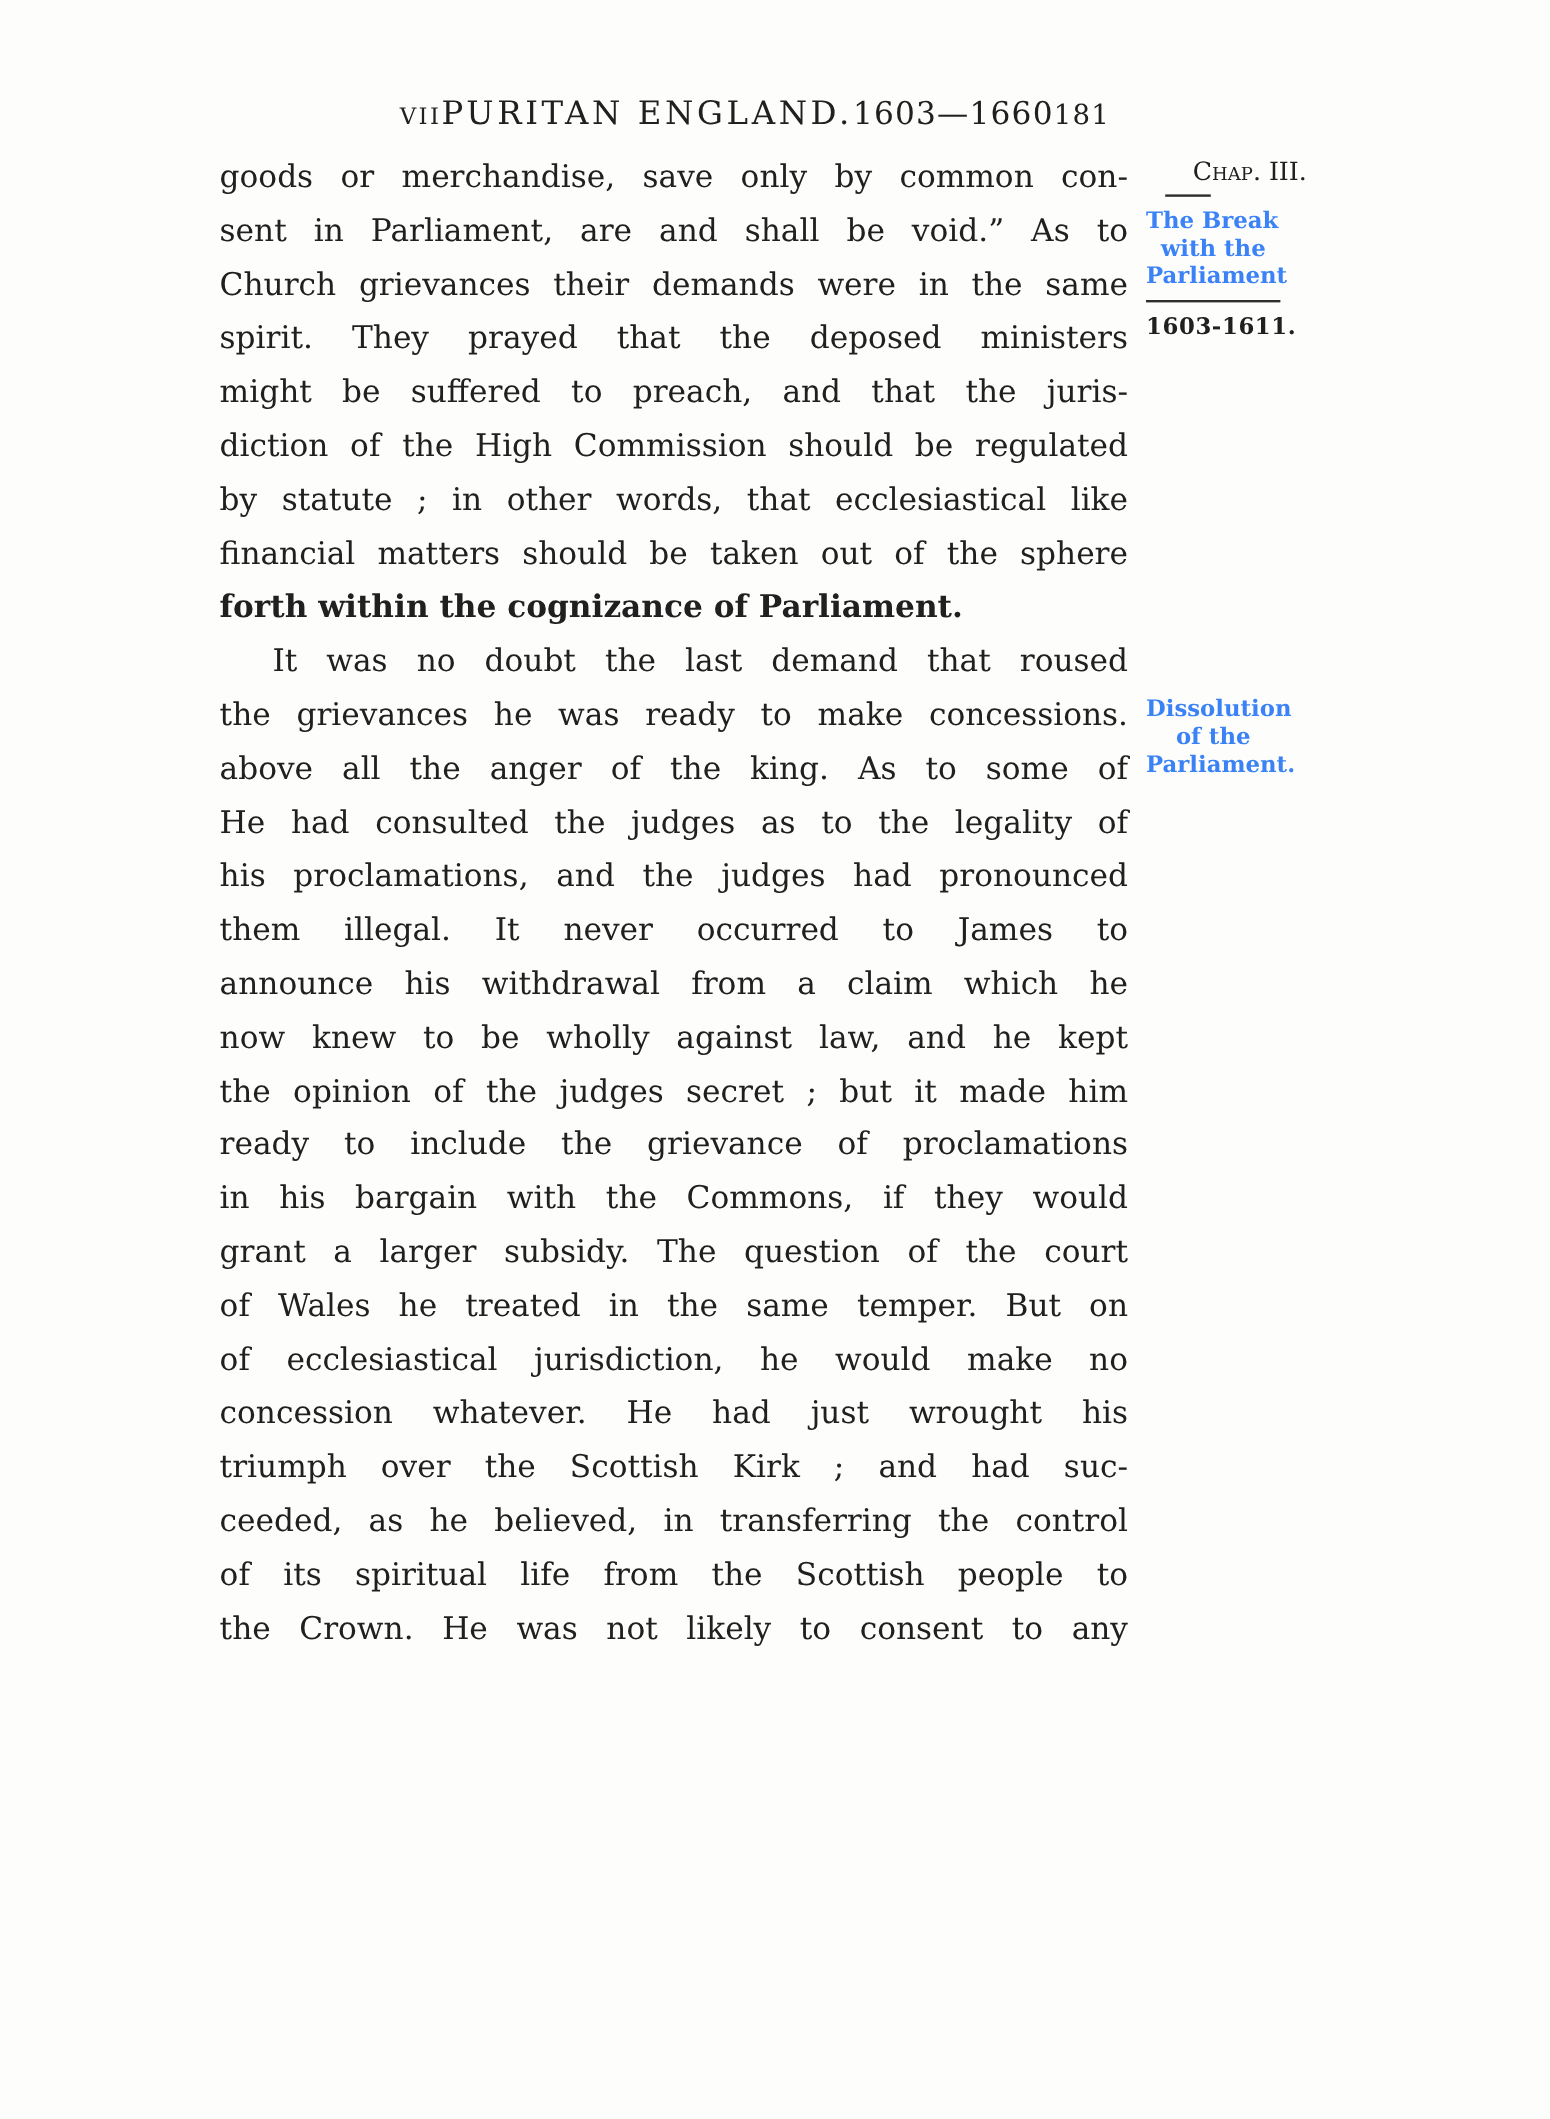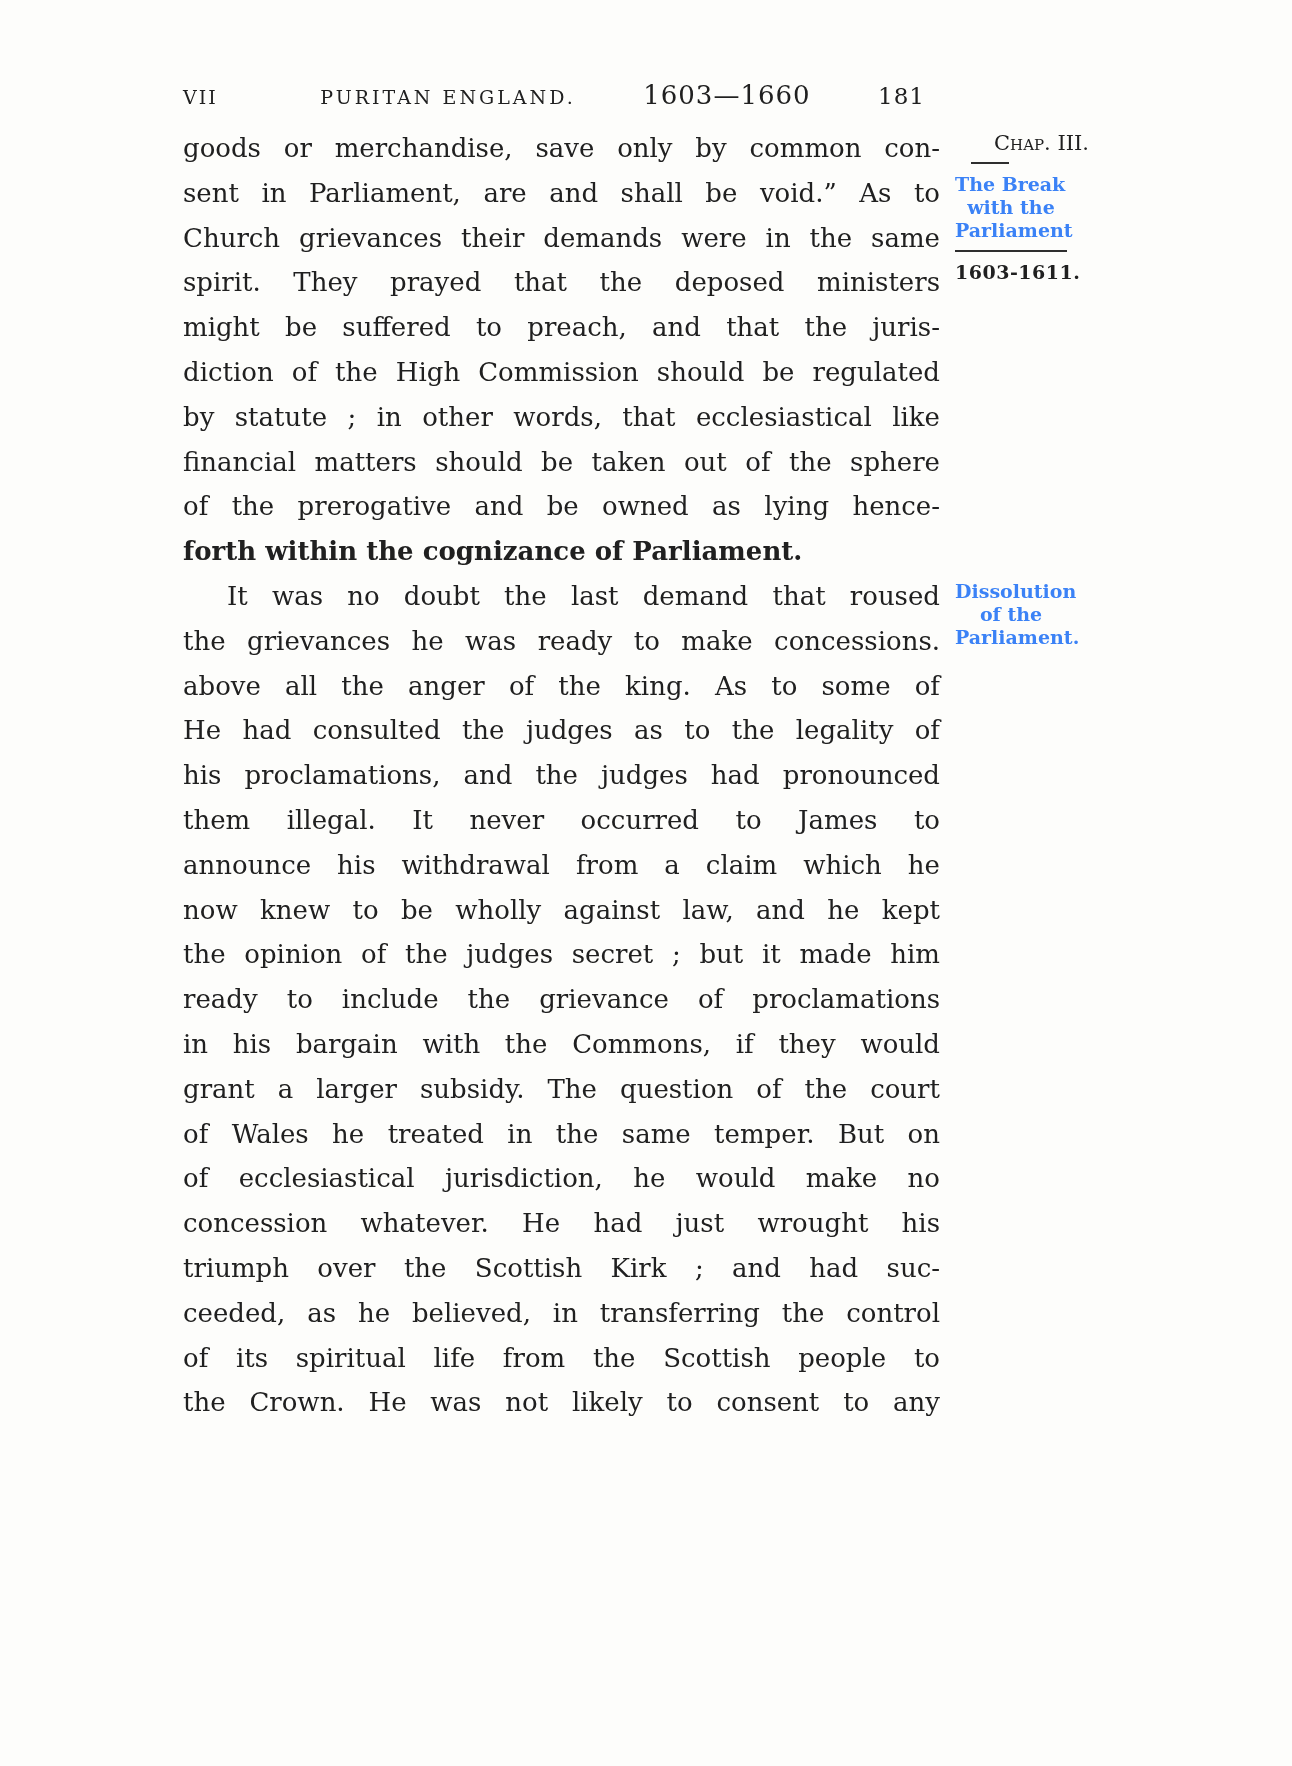--- a/index.html
+++ b/index.html
@@ -17,32 +17,31 @@
     overflow: hidden;
   }
 
   
   .running-header {
     position: absolute;
     top: 54px;
     left: 183px;
     width: 742px;
     display: flex;
-    justify-content: space-between;
+    justify-content: flex-end;
     align-items: baseline;
   }
   .chapter-numeral {
     font-size: 19px;
     letter-spacing: 2px;
     font-variant: small-caps;
   }
   .running-title {
-    font-size: 19px;
+    font-size: 27px;
     letter-spacing: 3px;
-    margin-left: 35px;
   }
   .running-dates {
     font-size: 26px;
     letter-spacing: 1px;
   }
   .page-number {
     font-size: 23px;
     letter-spacing: 1px;
     margin-top: 29px;
   }
@@ -128,21 +127,20 @@
   <div class="body-column">
     <div class="para para1">
         <div class="line">goods or merchandise, save only by common con-</div>
         <div class="line">sent in Parliament, are and shall be void.”  As to</div>
         <div class="line">Church grievances their demands were in the same</div>
         <div class="line">spirit.  They prayed that the deposed ministers</div>
         <div class="line">might be suffered to preach, and that the juris-</div>
         <div class="line">diction of the High Commission should be regulated</div>
         <div class="line">by statute ; in other words, that ecclesiastical like</div>
         <div class="line">financial matters should be taken out of the sphere</div>
-        <div class="line">of the prerogative and be owned as lying hence-</div>
         <div class="line last">forth within the cognizance of Parliament.</div>
       </div>
     <div class="para para2">
         <div class="line">It was no doubt the last demand that roused</div>
         <div class="line">the grievances he was ready to make concessions.</div>
         <div class="line">above all the anger of the king.  As to some of</div>
         <div class="line">He had consulted the judges as to the legality of</div>
         <div class="line">his proclamations, and the judges had pronounced</div>
         <div class="line">them illegal.  It never occurred to James to</div>
         <div class="line">announce his withdrawal from a claim which he</div>

